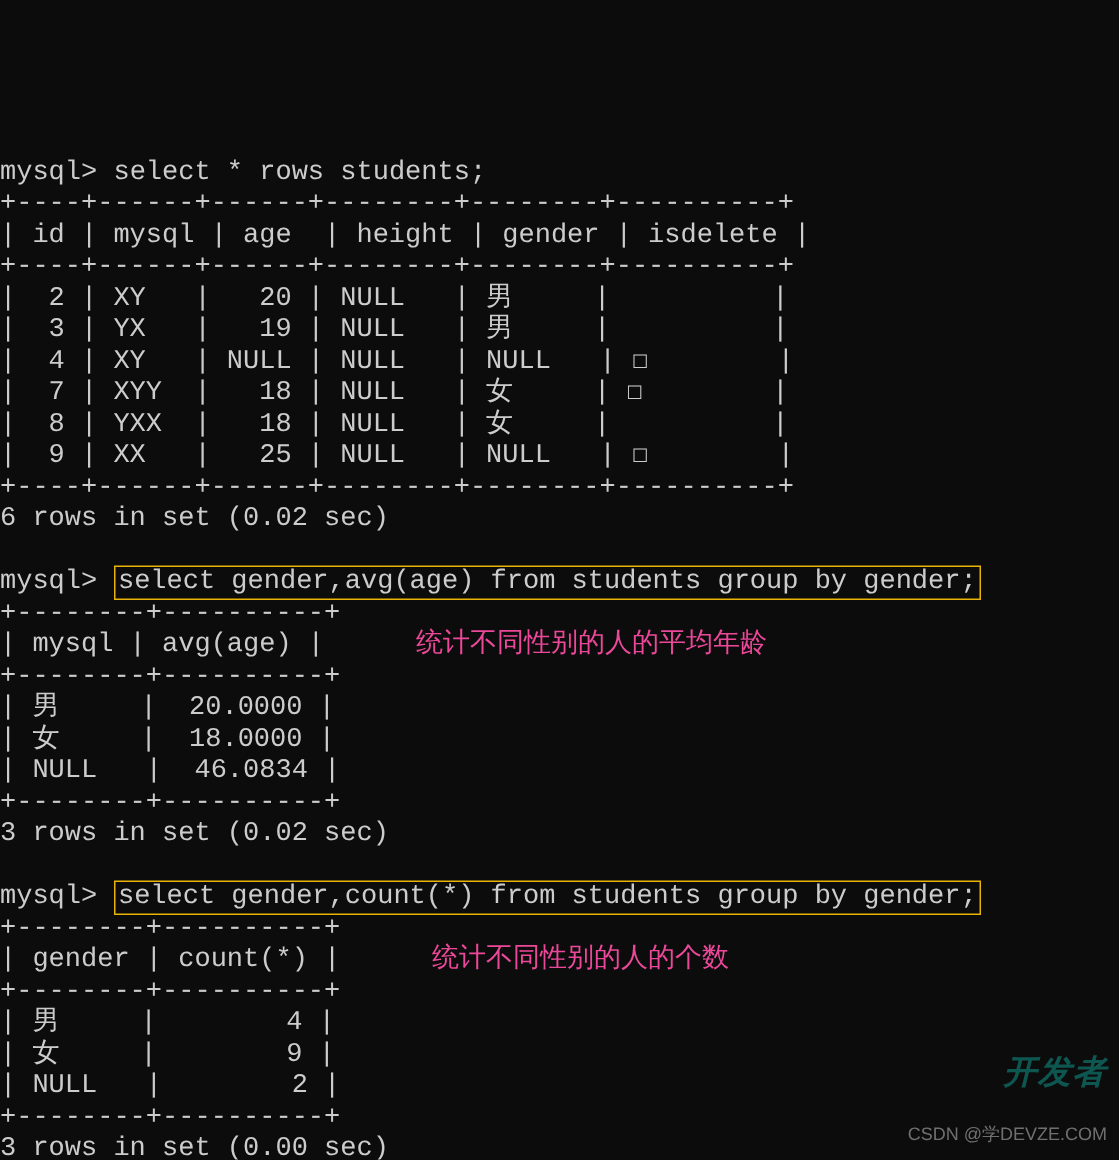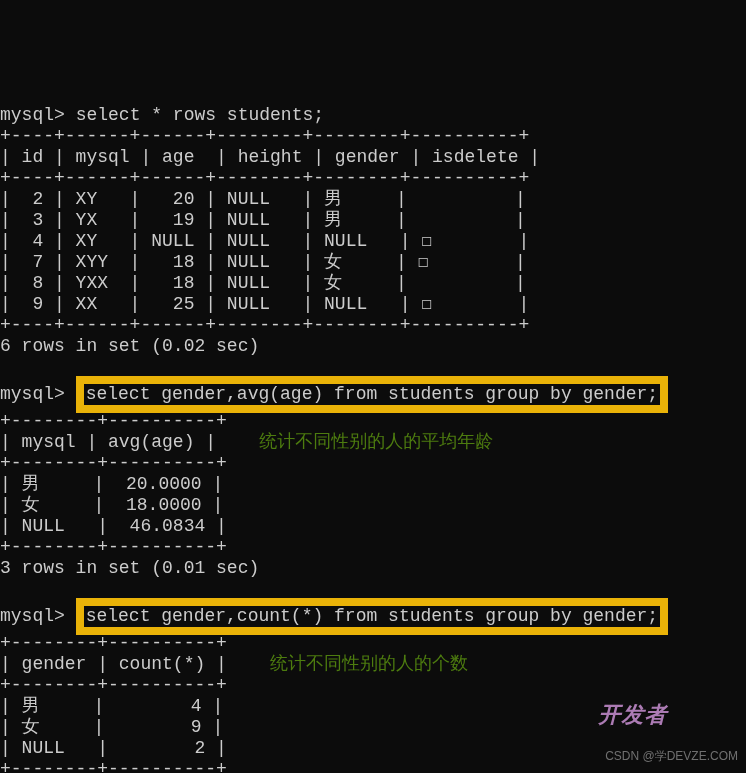--- a/index.html
+++ b/index.html
@@ -13,46 +13,47 @@
     width: 746px;
     height: 773px;
     overflow: hidden;
     position: relative;
     white-space: pre;
   }
   .term {
     padding: 0;
   }
   .highlight-box {
-    border: 8px solid #eab308;
+    border: 1px solid #eab308;
     display: inline-block;
     padding: 0 2px;
     margin: -2px 0;
   }
   .annotation {
-    color: #4d7c0f;
+    color: #ec4899;
     display: inline-block;
+    margin-left: 18px;
   }
   .watermark {
     position: absolute;
     right: 8px;
     bottom: 6px;
     color: #9a9a9a;
     font-size: 12px;
     font-family: sans-serif;
     opacity: 0.7;
   }
   .watermark .big {
-    color: #f0abfc;
+    color: #0f766e;
     font-size: 22px;
     font-weight: bold;
     letter-spacing: 1px;
     font-style: italic;
     display: block;
-    text-align: left;
+    text-align: right;
   }
 </style>
 </head>
 <body>
 
 
 
 <div class="term">
 <span>mysql&gt;</span> <span>select * rows students;</span>
 <span>+----+------+------+--------+--------+----------+</span>
@@ -68,21 +69,21 @@
 <span>6 rows in set (0.02 sec)</span>
 
 <span>mysql&gt;</span> <span class="highlight-box"><span>select gender,avg(age) from students group by gender;</span></span>
 <span>+--------+----------+</span>
 <span>| mysql | avg(age) |</span>    <span class="annotation">统计不同性别的人的平均年龄</span>
 <span>+--------+----------+</span>
 <span>| 男     |  20.0000 |</span>
 <span>| 女     |  18.0000 |</span>
 <span>| NULL   |  46.0834 |</span>
 <span>+--------+----------+</span>
-<span>3 rows in set (0.01 sec)</span>
+<span>3 rows in set (0.02 sec)</span>
 
 <span>mysql&gt;</span> <span class="highlight-box"><span>select gender,count(*) from students group by gender;</span></span>
 <span>+--------+----------+</span>
 <span>| gender | count(*) |</span>    <span class="annotation">统计不同性别的人的个数</span>
 <span>+--------+----------+</span>
 <span>| 男     |        4 |</span>
 <span>| 女     |        9 |</span>
 <span>| NULL   |        2 |</span>
 <span>+--------+----------+</span>
 <span>3 rows in set (0.00 sec)</span>

